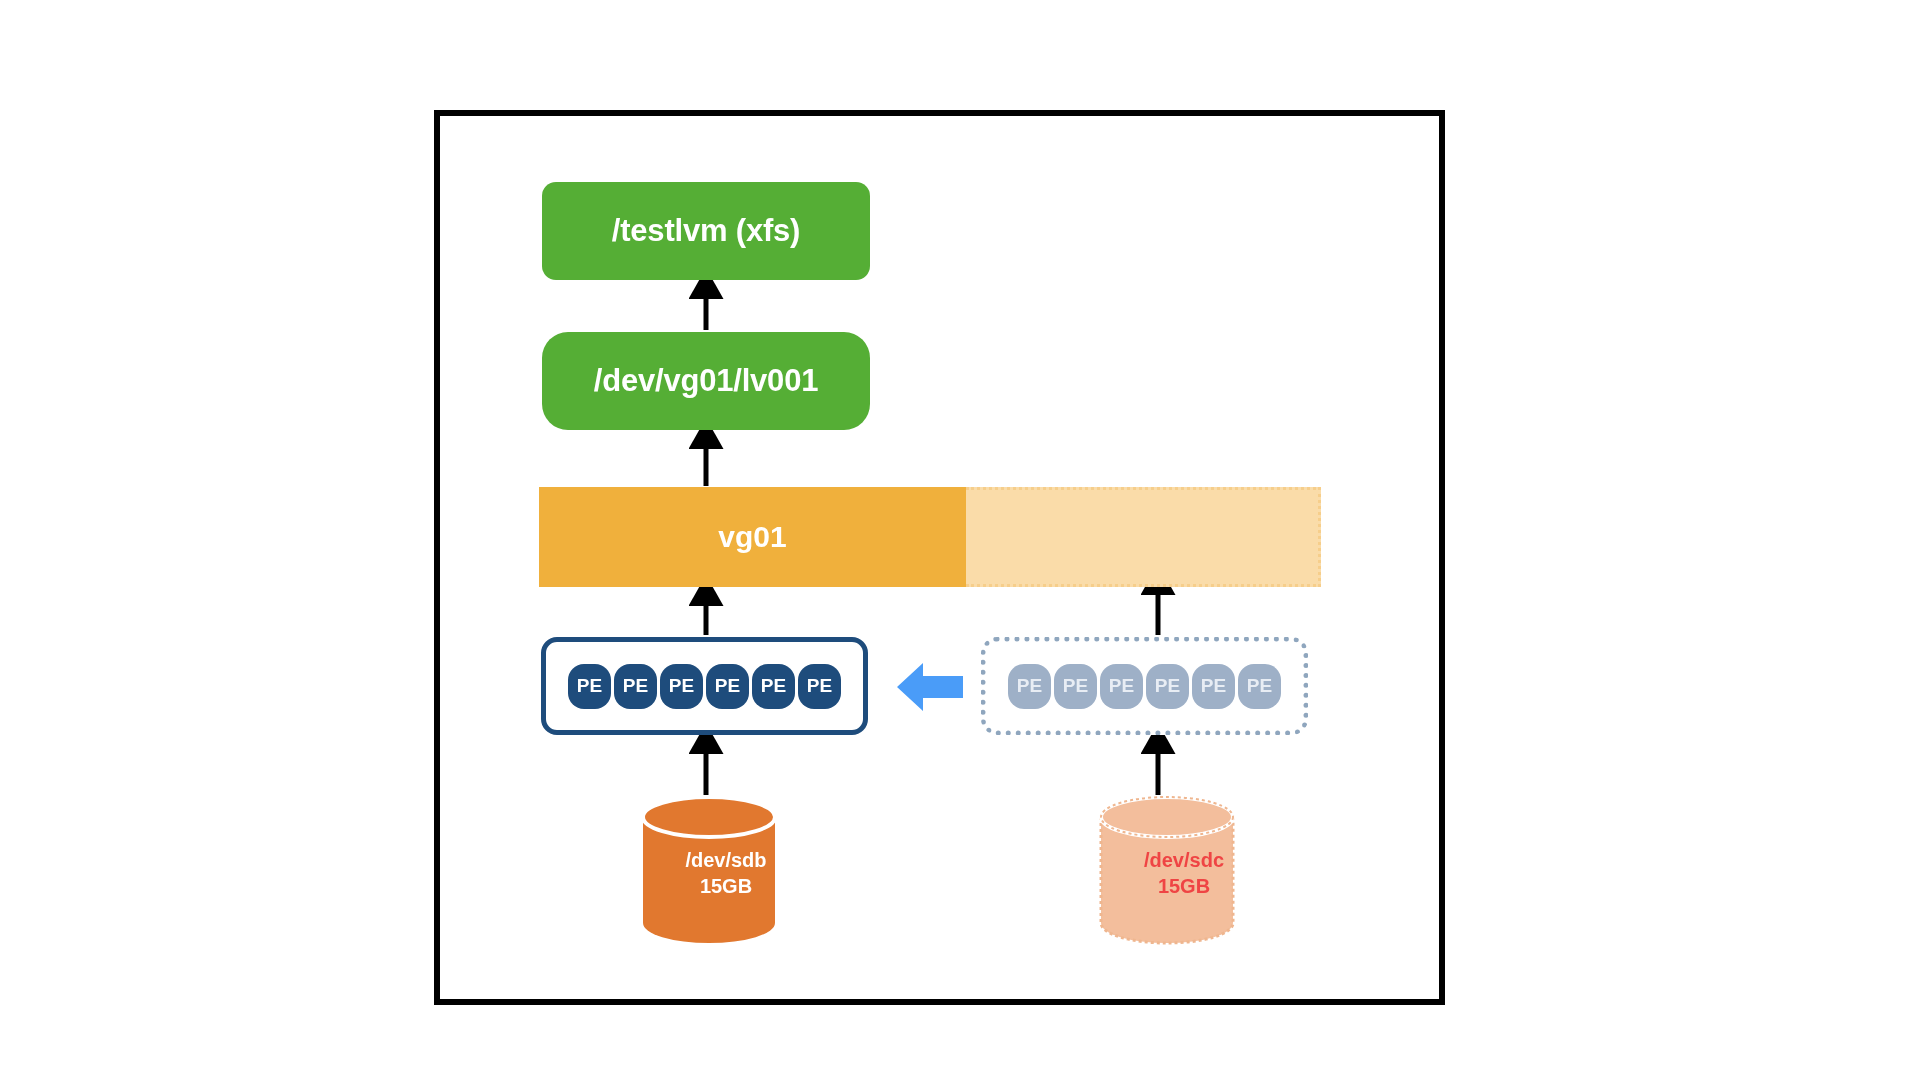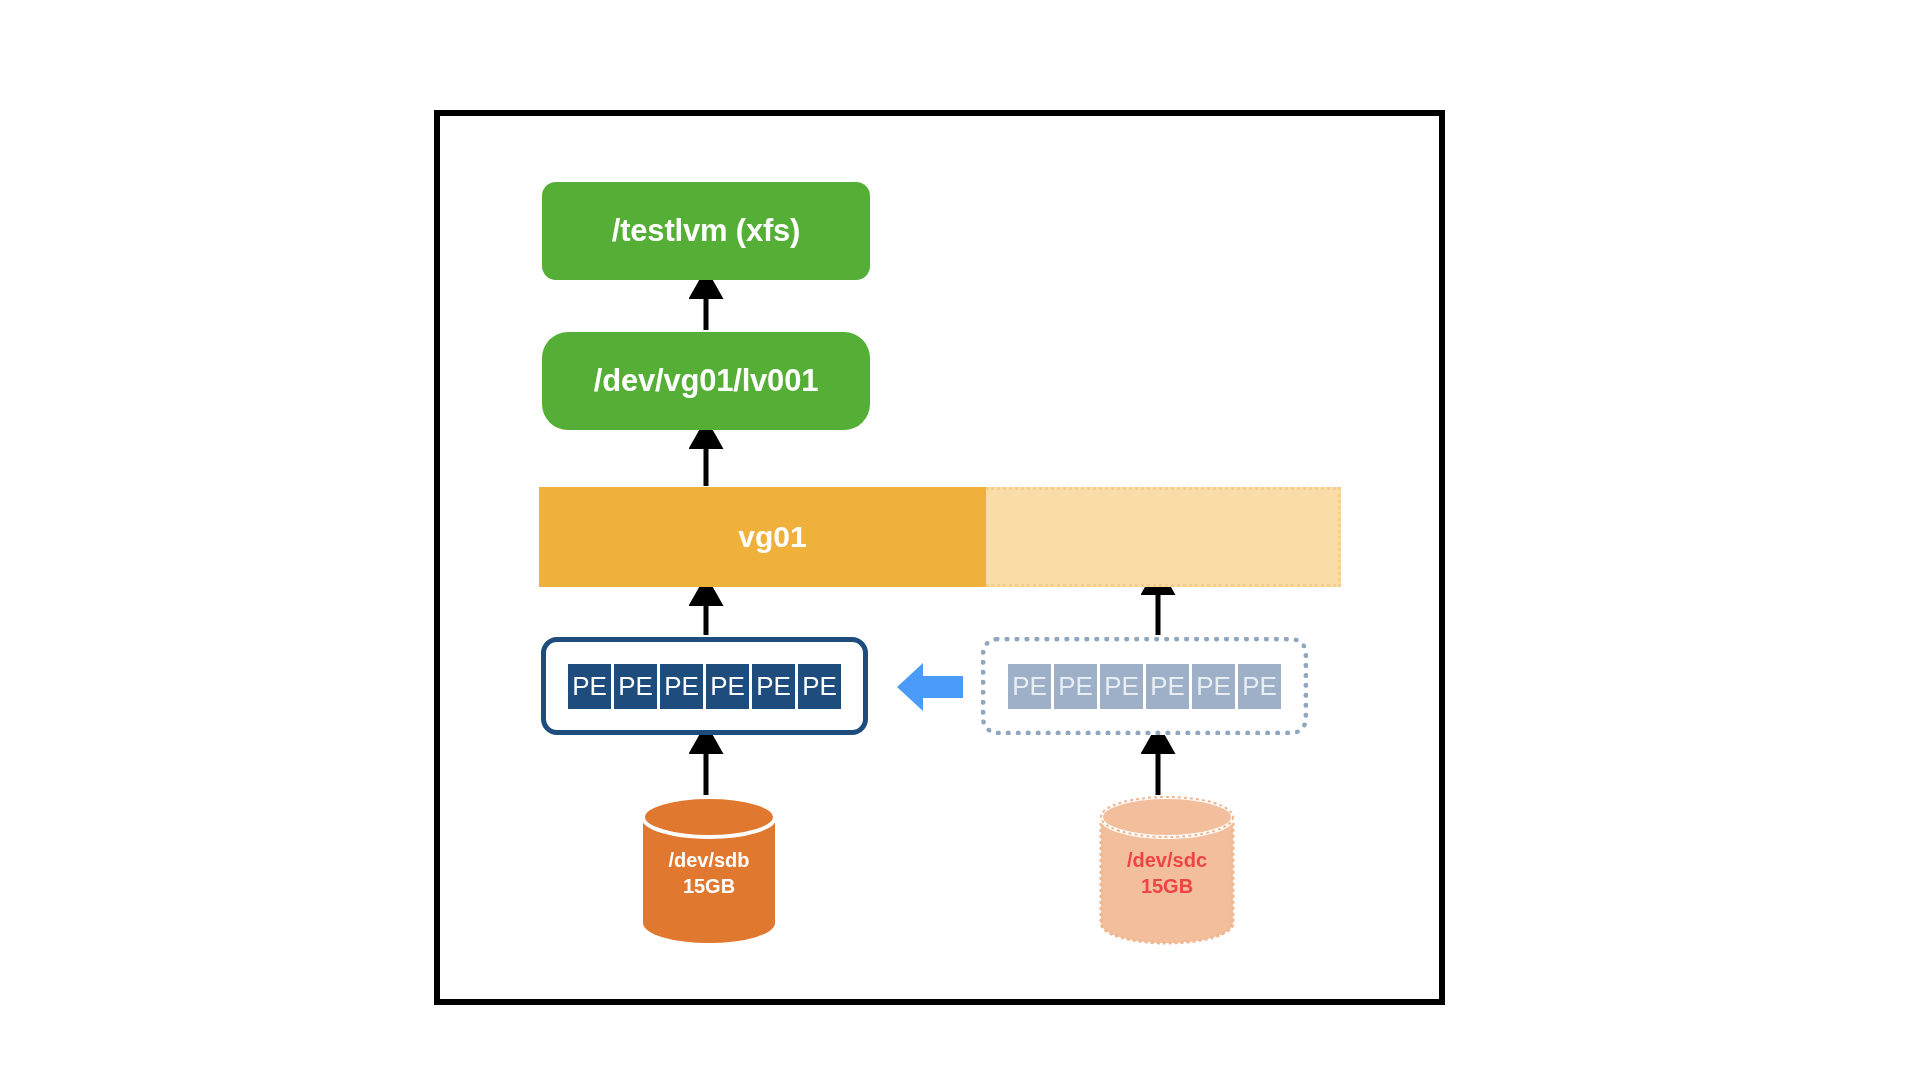--- a/index.html
+++ b/index.html
@@ -70,21 +70,20 @@
   }
   #vg-used-segment {
     width: 427px;
     background: #F0B03C;
     display: flex;
     align-items: center;
     justify-content: center;
     color: #ffffff;
     font-weight: bold;
     font-size: 30px;
-    padding-left: 20px;
   }
   #vg-free-segment {
     width: 355px;
     background: #FADCA9;
     border: 3px dotted #F6CE8B;
     border-left: none;
     box-sizing: border-box;
   }
 
   
@@ -116,23 +115,24 @@
   .pe-row {
     display: flex;
     gap: 3px;
   }
   .pe-cell {
     width: 43px;
     height: 45px;
     display: flex;
     align-items: center;
     justify-content: center;
-    font-weight: normal;
-    font-size: 26px;
-    color: #ffffff;
+    font-weight: bold;
+    font-size: 19px;
+    color: #ffffff;
+    border-radius: 16px;
   }
   #pe-group-active .pe-cell {
     background: #1E4C7C;
   }
   #pe-group-new .pe-cell {
     background: #9EB0C7;
     color: #E8EDF4;
   }
 
   
@@ -147,21 +147,21 @@
   
   .cylinder {
     position: absolute;
     width: 136px;
     height: 150px;
   }
   #disk-sdb { left: 641px; top: 795px; }
   #disk-sdc { left: 1099px; top: 795px; }
   .cyl-label {
     position: absolute;
-    left: 0;
+    left: 17px;
     width: 100%;
     top: 52px;
     text-align: center;
     color: #ffffff;
     font-weight: bold;
     font-size: 20px;
     line-height: 26px;
     pointer-events: none;
   }
   #disk-sdc .cyl-label { color: #ef4444; }

